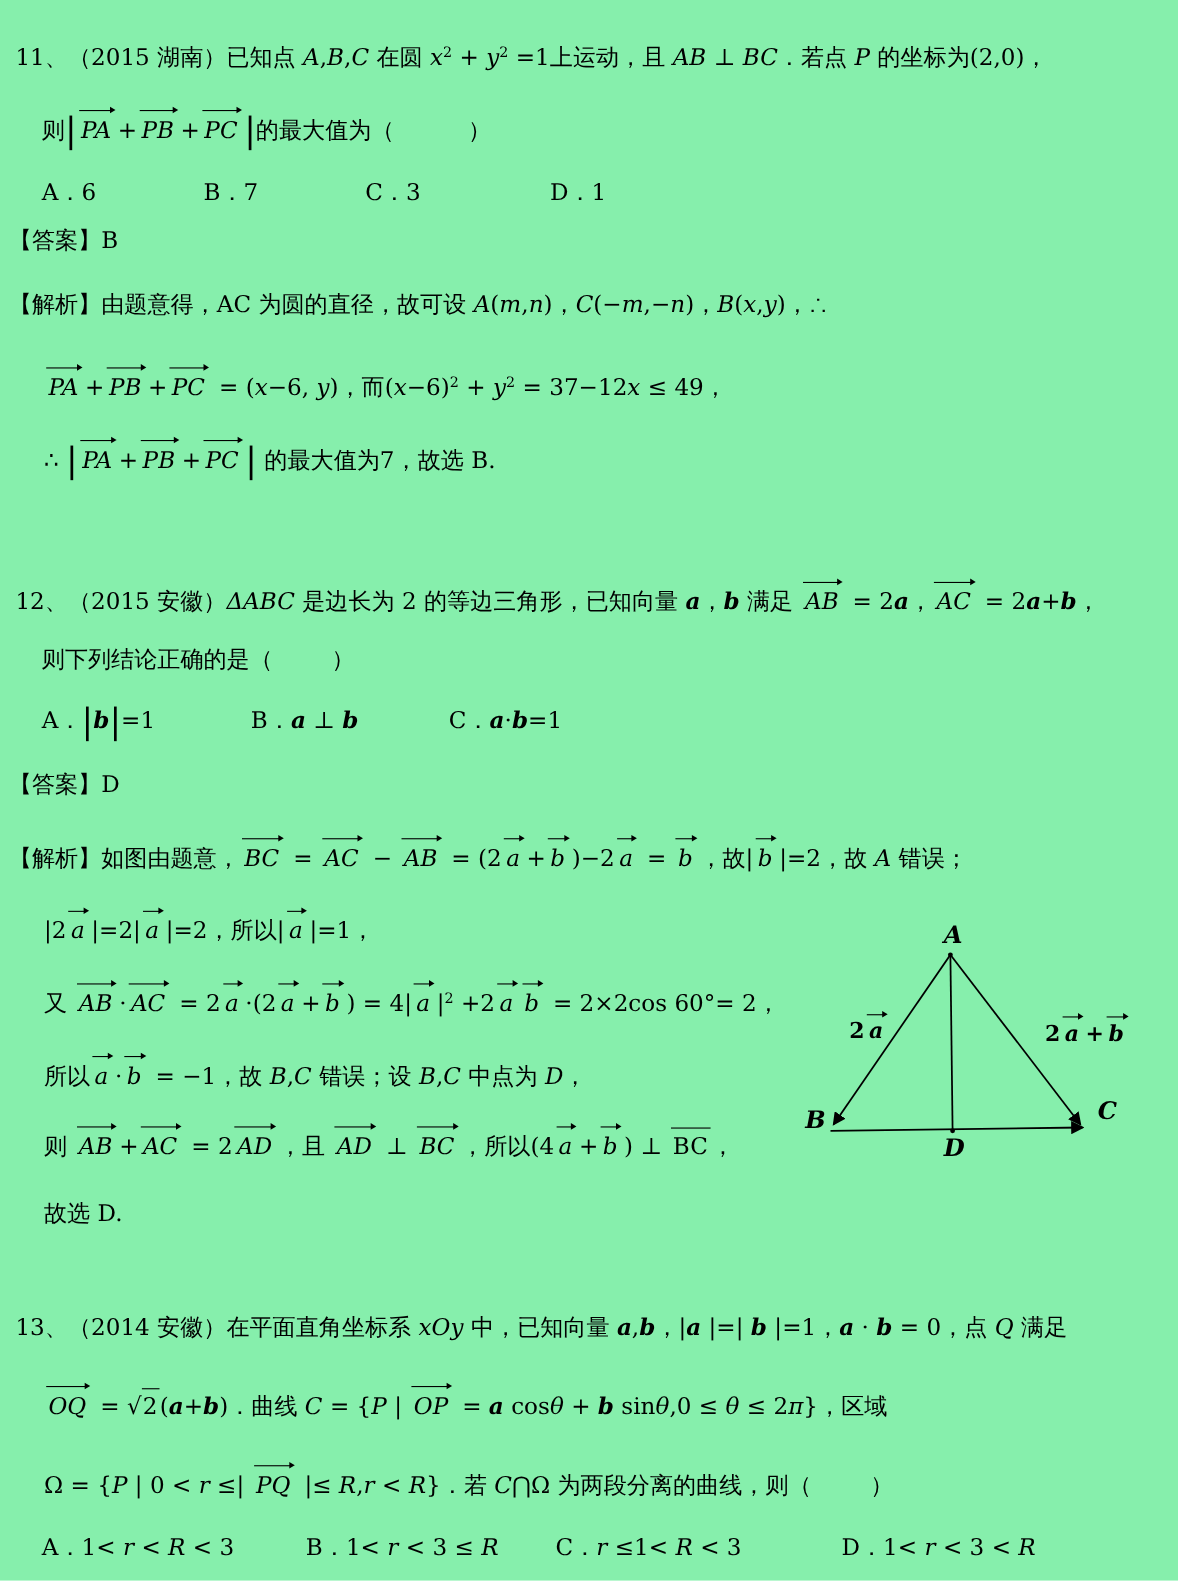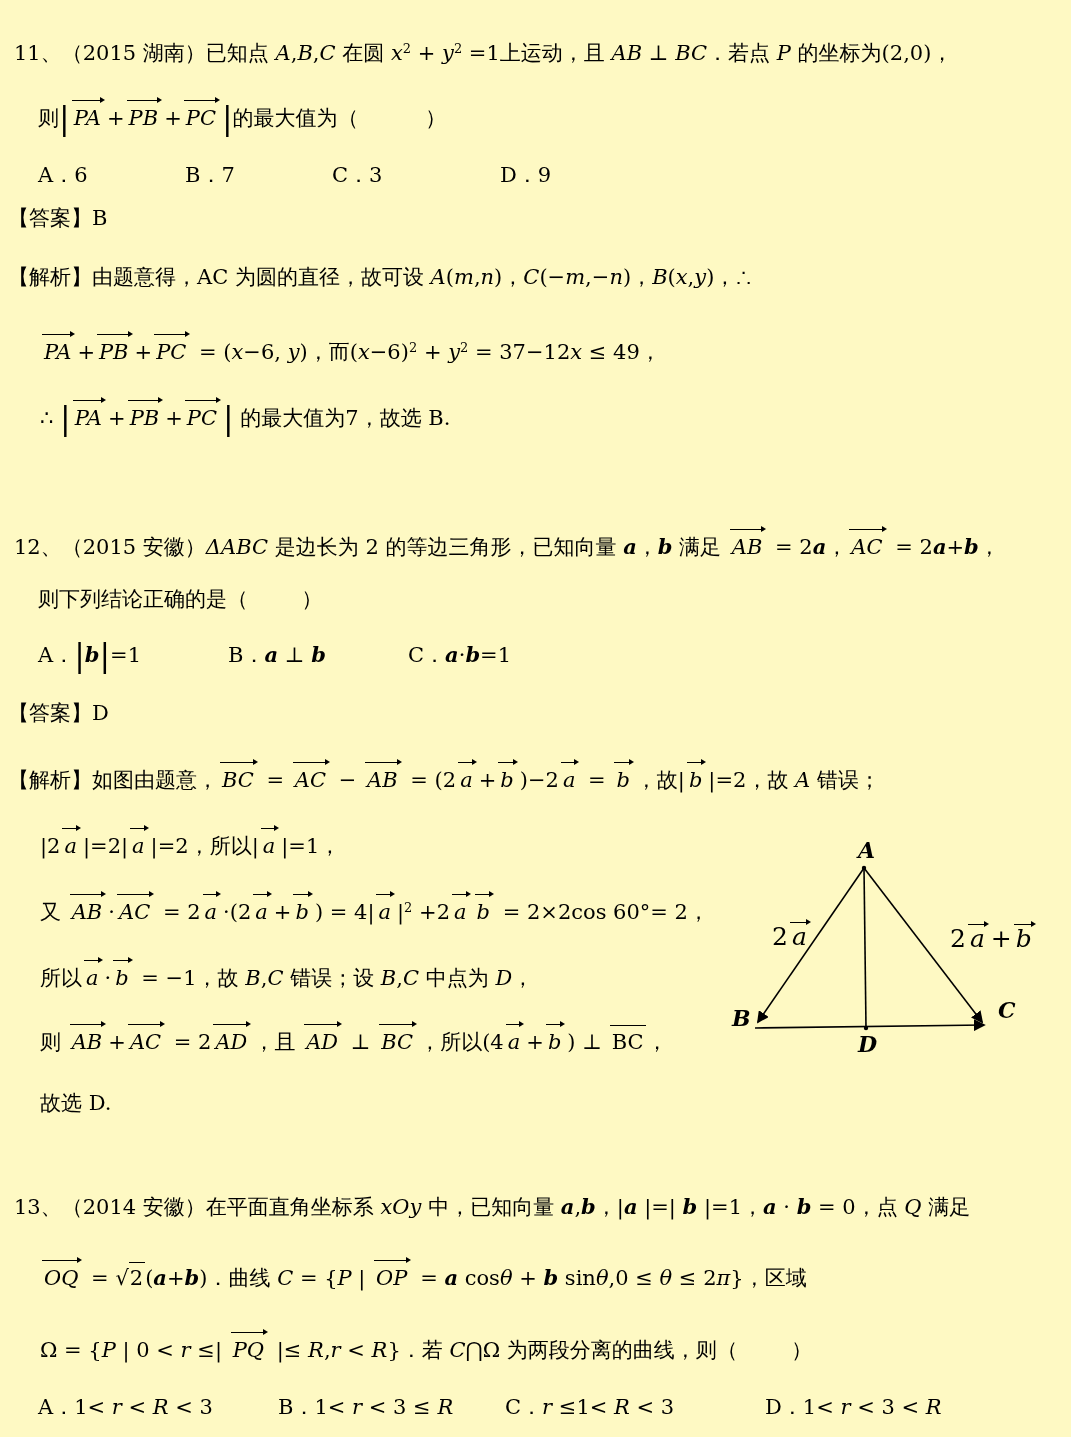--- a/index.html
+++ b/index.html
@@ -1,53 +1,53 @@
 <!DOCTYPE html>
 <html><head>
 <meta charset="utf-8">
 <style>
   html,body{margin:0;padding:0;background:#ffffff;}
   body{
     width:1071px;height:1437px;
     font-family:"DejaVu Serif","Liberation Serif",serif;
     font-size:21px;color:#000;
   }
-  .page{position:relative;width:1071px;height:1437px;background:#fef9c3;overflow:hidden;}
+  .page{position:relative;width:1071px;height:1437px;background:#86efac;overflow:hidden;}
   .line{position:absolute;white-space:nowrap;line-height:30px;}
   
   .seg-r{font-style:normal;}
   .seg-i{font-style:italic;}
   .seg-b{font-style:italic;font-weight:bold;}
   .seg-sup{font-size:0.62em;vertical-align:0.55em;font-style:normal;}
   .seg-tb{display:inline-block;font-size:1.5em;vertical-align:-0.14em;line-height:0;}
   .seg-vec{font-style:italic;position:relative;display:inline-block;padding:5px 4px 0 2px;margin:0 2px;}
   .seg-vec::before{content:"";position:absolute;top:2px;left:0;right:4px;border-top:1.5px solid #000;}
   .seg-vec::after{content:"";position:absolute;top:-1px;right:0;width:0;height:0;
     border-left:5px solid #000;border-top:3px solid transparent;border-bottom:3px solid transparent;}
   .seg-bar{display:inline-block;border-top:1.5px solid #000;padding:1px 2px 0 2px;margin:0 1px;}
   .seg-sqrt{display:inline-block;}
   .seg-sqrt .rdx{font-style:normal;}
   .seg-sqrt .rad{display:inline-block;border-top:1.5px solid #000;padding:0 2px 0 1px;}
   
   .figure{position:absolute;left:722px;top:838px;width:310px;height:230px;}
   .figure svg{position:absolute;left:0;top:0;}
   .fig-label{position:absolute;font-weight:bold;font-style:italic;font-size:22px;line-height:20px;}
-  .fig-veclabel{position:absolute;font-weight:normal;font-size:25px;line-height:24px;white-space:nowrap;}
+  .fig-veclabel{position:absolute;font-weight:bold;font-size:20px;line-height:24px;white-space:nowrap;}
 </style>
 </head>
 <body>
 
 <div class="page">
 
   <div class="line" style="top:34px;left:14px"><span class="seg-r">11、（2015 湖南）已知点 </span><span class="seg-i">A</span><span class="seg-r">,</span><span class="seg-i">B</span><span class="seg-r">,</span><span class="seg-i">C</span><span class="seg-r"> 在圆 </span><span class="seg-i">x</span><span class="seg-sup">2</span><span class="seg-r"> + </span><span class="seg-i">y</span><span class="seg-sup">2</span><span class="seg-r"> =1上运动，且 </span><span class="seg-i">AB</span><span class="seg-r"> ⊥ </span><span class="seg-i">BC</span><span class="seg-r">．若点 </span><span class="seg-i">P</span><span class="seg-r"> 的坐标为(2,0)，</span></div>
   <div class="line" style="top:98px;left:38px"><span class="seg-r">则</span><span class="seg-tb">|</span><span class="seg-vec">PA</span><span class="seg-r">+</span><span class="seg-vec">PB</span><span class="seg-r">+</span><span class="seg-vec">PC</span><span class="seg-tb">|</span><span class="seg-r">的最大值为（&nbsp;&nbsp;&nbsp;&nbsp;&nbsp;&nbsp;&nbsp;&nbsp;&nbsp;&nbsp;）</span></div>
   <div class="line" style="top:160px;left:38px"><span class="seg-r">A．6</span></div>
   <div class="line" style="top:160px;left:185px"><span class="seg-r">B．7</span></div>
   <div class="line" style="top:160px;left:332px"><span class="seg-r">C．3</span></div>
-  <div class="line" style="top:160px;left:500px"><span class="seg-r">D．9</span></div>
+  <div class="line" style="top:160px;left:500px"><span class="seg-r">D．1</span></div>
   <div class="line" style="top:203px;left:8px"><span class="seg-r">【答案】B</span></div>
   <div class="line" style="top:262px;left:8px"><span class="seg-r">【解析】由题意得，AC 为圆的直径，故可设 </span><span class="seg-i">A</span><span class="seg-r">(</span><span class="seg-i">m</span><span class="seg-r">,</span><span class="seg-i">n</span><span class="seg-r">)，</span><span class="seg-i">C</span><span class="seg-r">(−</span><span class="seg-i">m</span><span class="seg-r">,−</span><span class="seg-i">n</span><span class="seg-r">)，</span><span class="seg-i">B</span><span class="seg-r">(</span><span class="seg-i">x</span><span class="seg-r">,</span><span class="seg-i">y</span><span class="seg-r">)，∴</span></div>
   <div class="line" style="top:332px;left:40px"><span class="seg-vec">PA</span><span class="seg-r">+</span><span class="seg-vec">PB</span><span class="seg-r">+</span><span class="seg-vec">PC</span><span class="seg-r"> = (</span><span class="seg-i">x</span><span class="seg-r">−6, </span><span class="seg-i">y</span><span class="seg-r">)，而(</span><span class="seg-i">x</span><span class="seg-r">−6)</span><span class="seg-sup">2</span><span class="seg-r"> + </span><span class="seg-i">y</span><span class="seg-sup">2</span><span class="seg-r"> = 37−12</span><span class="seg-i">x</span><span class="seg-r"> ≤ 49，</span></div>
   <div class="line" style="top:398px;left:40px"><span class="seg-r">∴ </span><span class="seg-tb">|</span><span class="seg-vec">PA</span><span class="seg-r">+</span><span class="seg-vec">PB</span><span class="seg-r">+</span><span class="seg-vec">PC</span><span class="seg-tb">|</span><span class="seg-r"> 的最大值为7，故选 B.</span></div>
 
   <div class="line" style="top:527px;left:14px"><span class="seg-r">12、（2015 安徽）</span><span class="seg-i">ΔABC</span><span class="seg-r"> 是边长为 2 的等边三角形，已知向量 </span><span class="seg-b">a</span><span class="seg-r">，</span><span class="seg-b">b</span><span class="seg-r"> 满足 </span><span class="seg-vec">AB</span><span class="seg-r"> = 2</span><span class="seg-b">a</span><span class="seg-r">，</span><span class="seg-vec">AC</span><span class="seg-r"> = 2</span><span class="seg-b">a</span><span class="seg-r">+</span><span class="seg-b">b</span><span class="seg-r">，</span></div>
   <div class="line" style="top:584px;left:38px"><span class="seg-r">则下列结论正确的是（&nbsp;&nbsp;&nbsp;&nbsp;&nbsp;&nbsp;&nbsp;&nbsp;）</span></div>
   <div class="line" style="top:640px;left:38px"><span class="seg-r">A．</span><span class="seg-tb">|</span><span class="seg-b">b</span><span class="seg-tb">|</span><span class="seg-r">=1</span></div>
   <div class="line" style="top:640px;left:228px"><span class="seg-r">B．</span><span class="seg-b">a</span><span class="seg-r"> ⊥ </span><span class="seg-b">b</span></div>
   <div class="line" style="top:640px;left:408px"><span class="seg-r">C．</span><span class="seg-b">a</span><span class="seg-r">·</span><span class="seg-b">b</span><span class="seg-r">=1</span></div>

